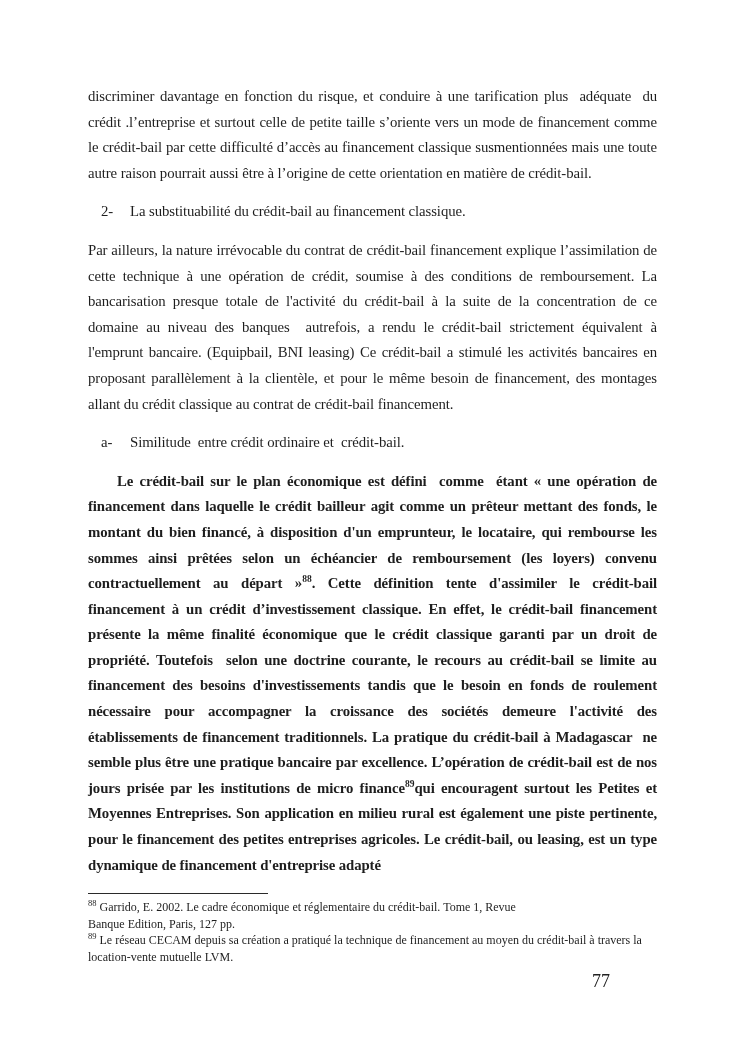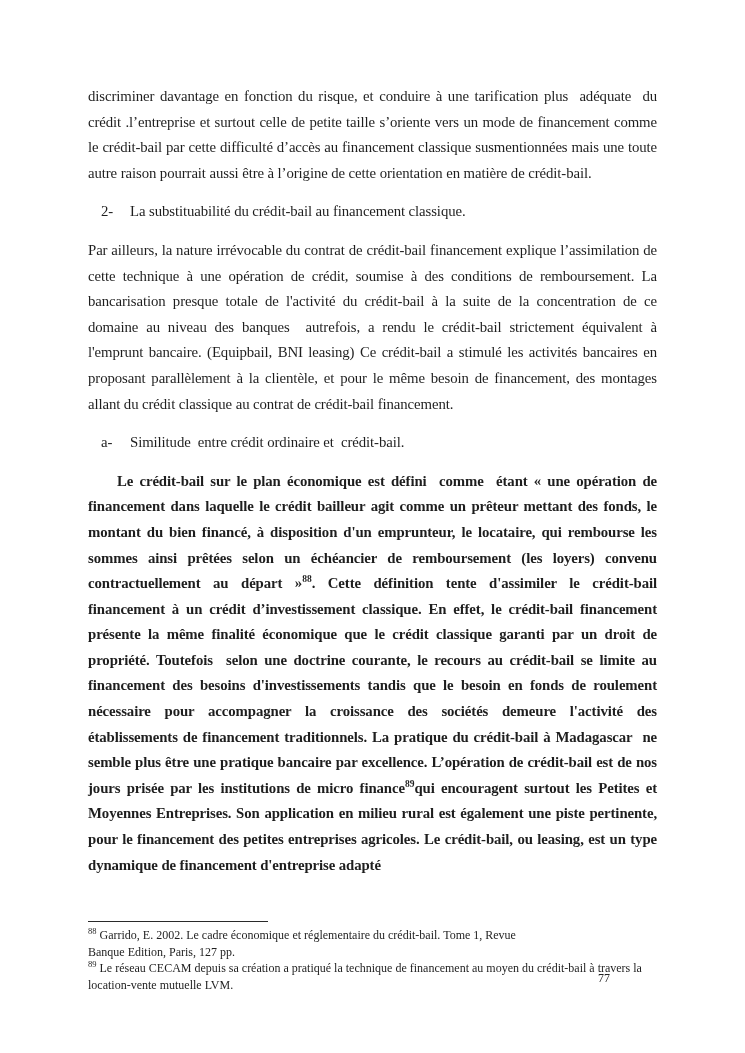--- a/index.html
+++ b/index.html
@@ -45,37 +45,36 @@
 
   .footnotes {
     position: absolute;
     left: 88px;
     top: 893px;
     width: 569px;
     font-size: 12px;
     line-height: 16.5px;
     text-align: left;
     color: #1e1e1e;
-    margin-top: 28px;
   }
   .fn-sep {
     width: 180px;
     height: 0;
     border-top: 1.5px solid #2a2a2a;
     margin: 0 0 5px 0;
   }
   .fn { margin: 0; }
   .fn-text { white-space: pre-line; }
   sup.fnmark { font-size: 8.5px; line-height: 0; vertical-align: 5px; }
 
   .page-number {
     position: absolute;
     right: 87px;
     top: 971px;
-    font-size: 12px;
+    font-size: 18px;
     color: #222222;
   }
 </style>
 </head>
 <body>
 
 <div class="page">
 
   <div class="content">
 

